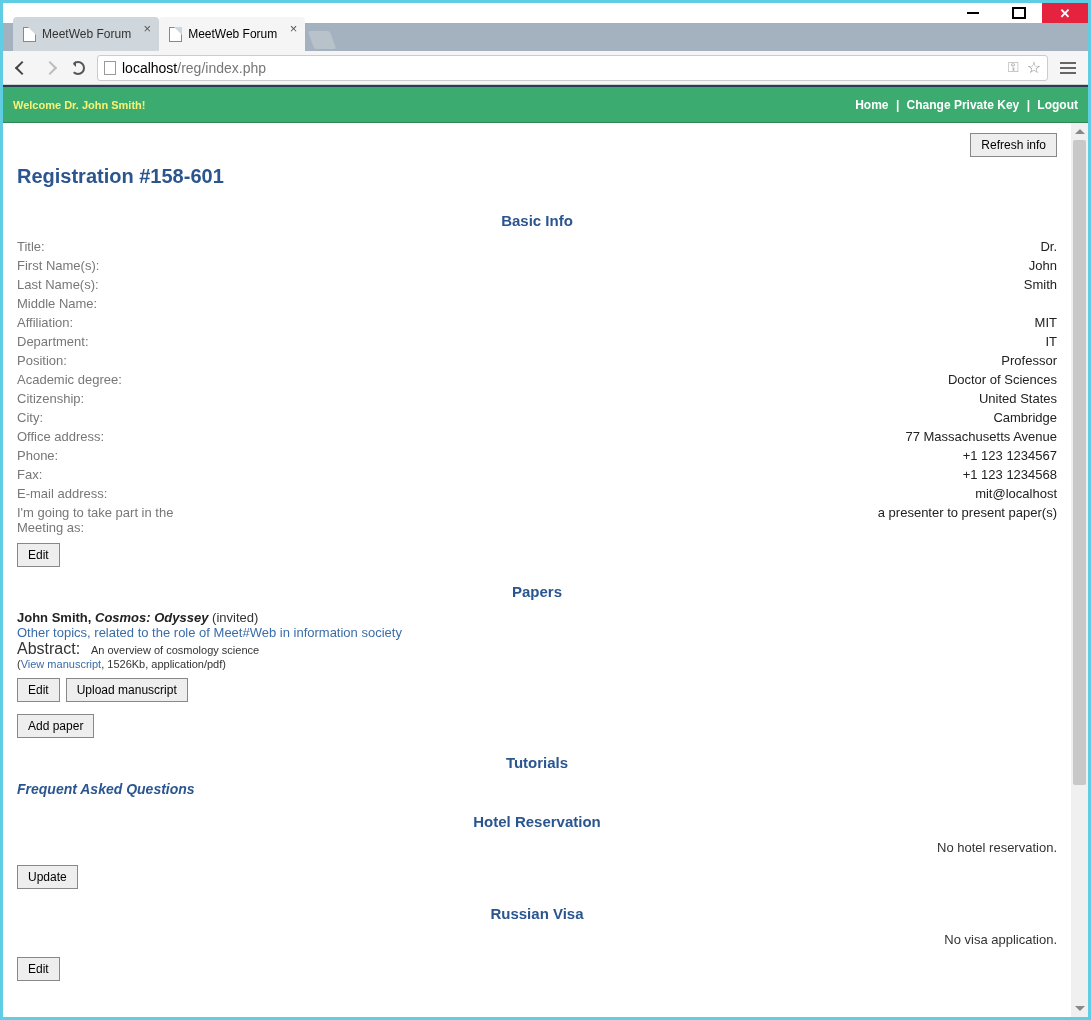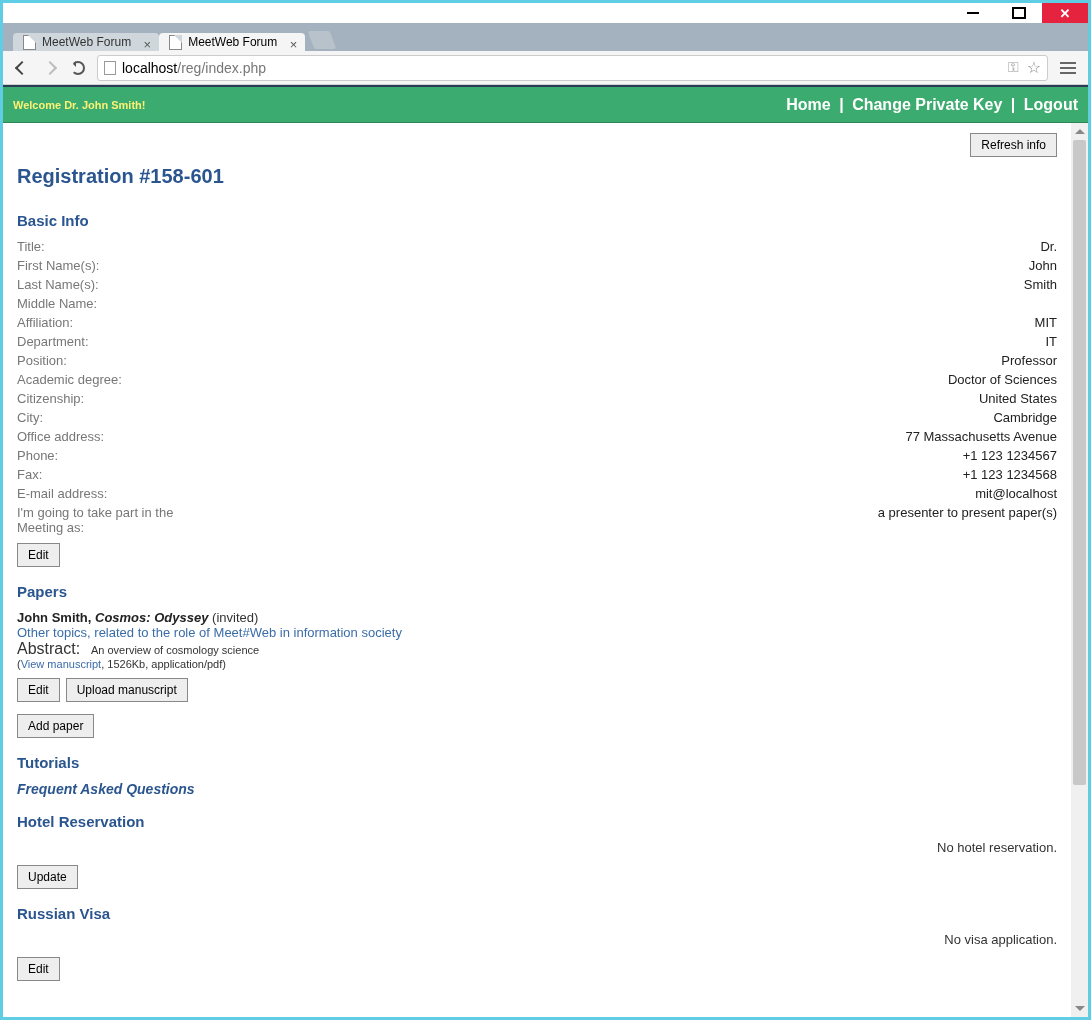--- a/index.html
+++ b/index.html
@@ -42,21 +42,21 @@
   padding-left: 10px;
   gap: 0;
 }
 .tab {
   display:flex; align-items:center; gap:6px;
   padding: 4px 28px 4px 10px;
   border-radius: 4px 4px 0 0;
   font-size: 12px;
   color:#333;
   position:relative;
-  height:18px;
+  height:34px;
 }
 .tab.inactive { background: #cfd7dd;}
 .tab.active { background:#f5f5f5; color:#000;}
 .tab .doc-icon {
   width:13px;height:15px;border:1px solid #888; position:relative;
   background:#fff;
 }
 .tab .doc-icon::after{content:'';position:absolute;top:-1px;right:-1px;border:4px solid transparent;border-top-color:#cfd7dd;border-right-color:#cfd7dd;}
 .tab .tab-close{position:absolute;right:8px;top:4px;font-size:13px;color:#555;}
 .newtab{width:22px;height:18px;background:#b8c2cb;margin-left:6px;margin-bottom:2px;transform:skewX(20deg);border-radius:2px;}
@@ -87,21 +87,21 @@
 
 .appshell{flex:1;display:flex;flex-direction:column;overflow:hidden;border-top:2px solid #2a3b56;}
 .greenbar{
   background:#3cab6f;
   border-bottom:1px solid #2e8555;
   height:36px;display:flex;align-items:center;
   padding:0 10px;font-size:11px;
   justify-content:space-between;
 }
 .welcome{color:#faf274;font-weight:bold;}
-.app-links{color:#fff;font-weight:bold;font-size:16px;}
+.app-links{color:#fff;font-weight:bold;font-size:12px;}
 .app-links a{color:#fff;text-decoration:none;}
 .sep{color:#fff;padding:0 4px;}
 
 
 .content-wrap{flex:1;display:flex;overflow:hidden;}
 .content{flex:1;background:#fff;padding:10px 14px 0 14px;overflow:hidden;position:relative;}
 .scrollbar{width:17px;background:#f0f0f0;display:flex;flex-direction:column;}
 .sb-btn{height:17px;background:#f0f0f0;display:flex;align-items:center;justify-content:center;}
 .sb-btn::before{content:'';border:5px solid transparent;}
 .sb-up::before{border-bottom-color:#888;margin-top:-5px;}
@@ -110,21 +110,21 @@
 .sb-thumb{position:absolute;top:0;left:2px;right:2px;height:75%;background:#c8c8c8;border-radius:2px;}
 
 .refresh-row{display:flex;justify-content:flex-end;}
 button, .btn{
   font-family:inherit;font-size:12px;
   background:#eeeeee;border:1px solid #888;
   padding:4px 10px;cursor:pointer;
 }
 
 h1.page-title{color:#2a558f;font-size:20px;font-weight:bold;margin:8px 0 24px 0;}
-h2.section{color:#2a558f;font-size:15px;font-weight:bold;margin:16px 0 10px 0;}
+h2.section{color:#2a558f;font-size:15px;font-weight:bold;margin:16px 0 10px 0;text-align:center;}
 
 .info-grid{display:grid;grid-template-columns:160px 1fr;row-gap:4px;font-size:13px;}
 .info-label{color:#777;}
 .info-value{color:#222;text-align:right;}
 
 .paper-block{margin:6px 0 2px 0;}
 .paper-author{font-weight:bold;color:#222;}
 .paper-title{font-weight:bold;font-style:italic;color:#222;}
 .paper-status{color:#333;}
 .paper-topic{color:#3a6ca8;font-size:13px;}

